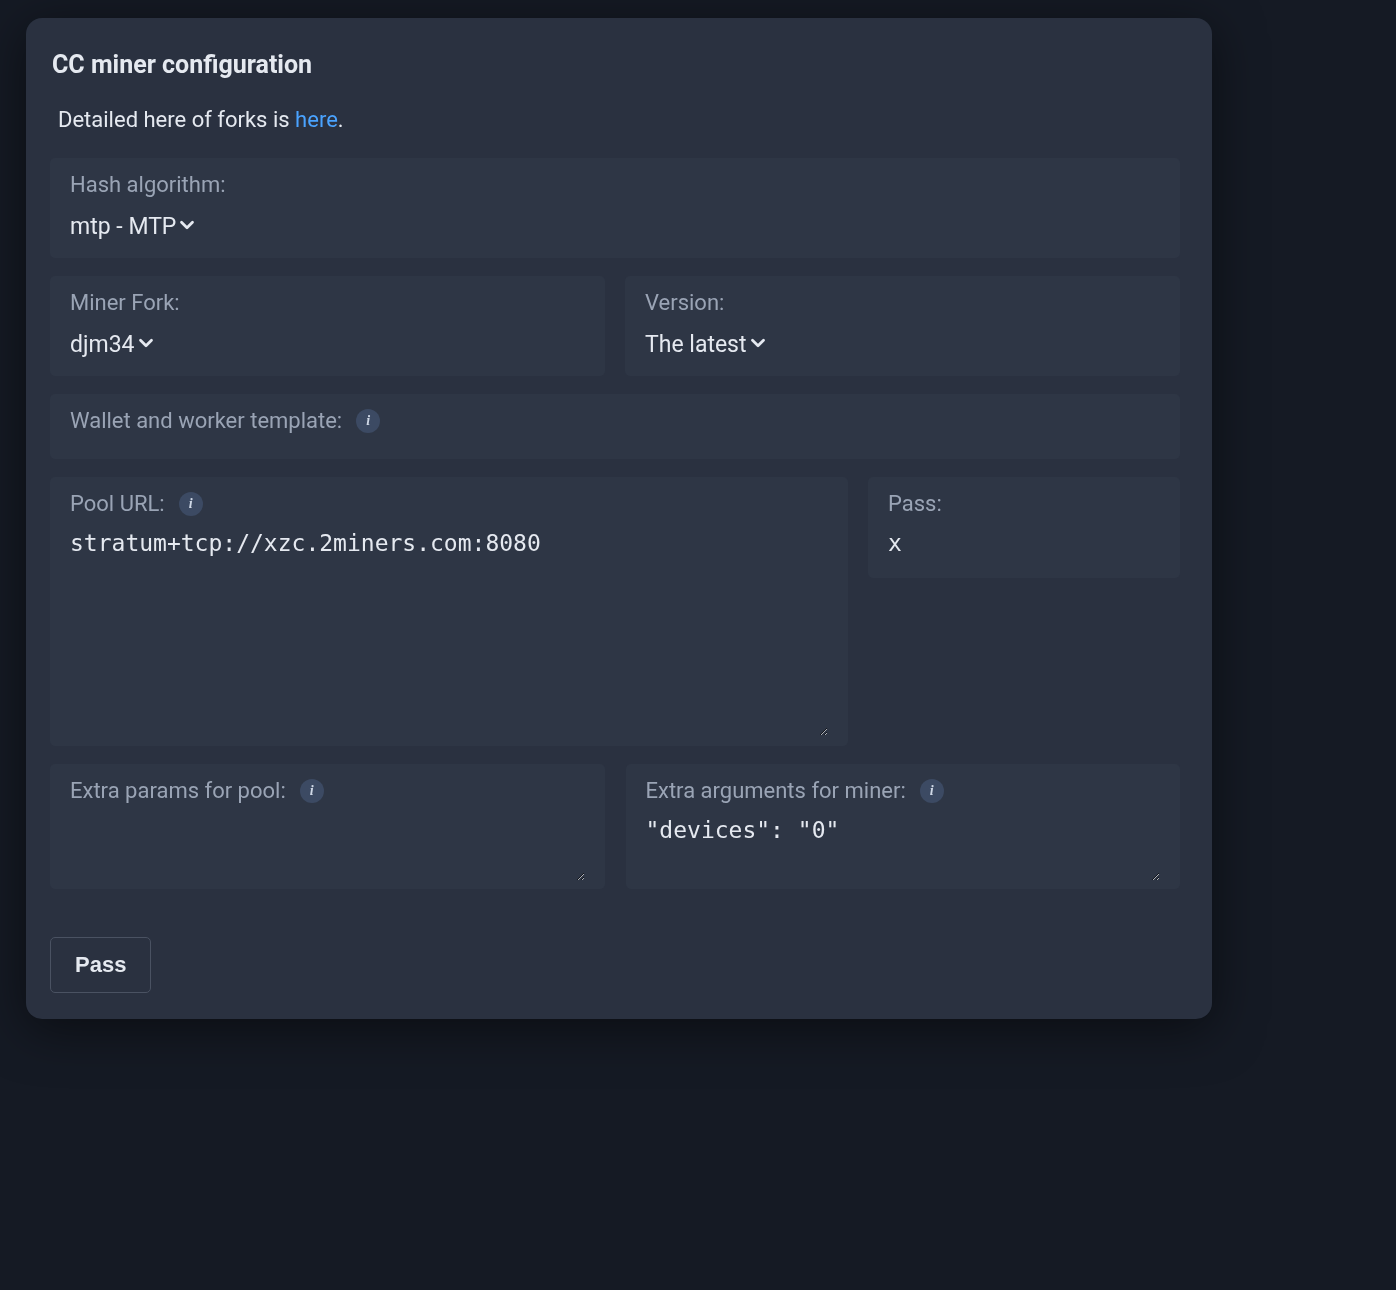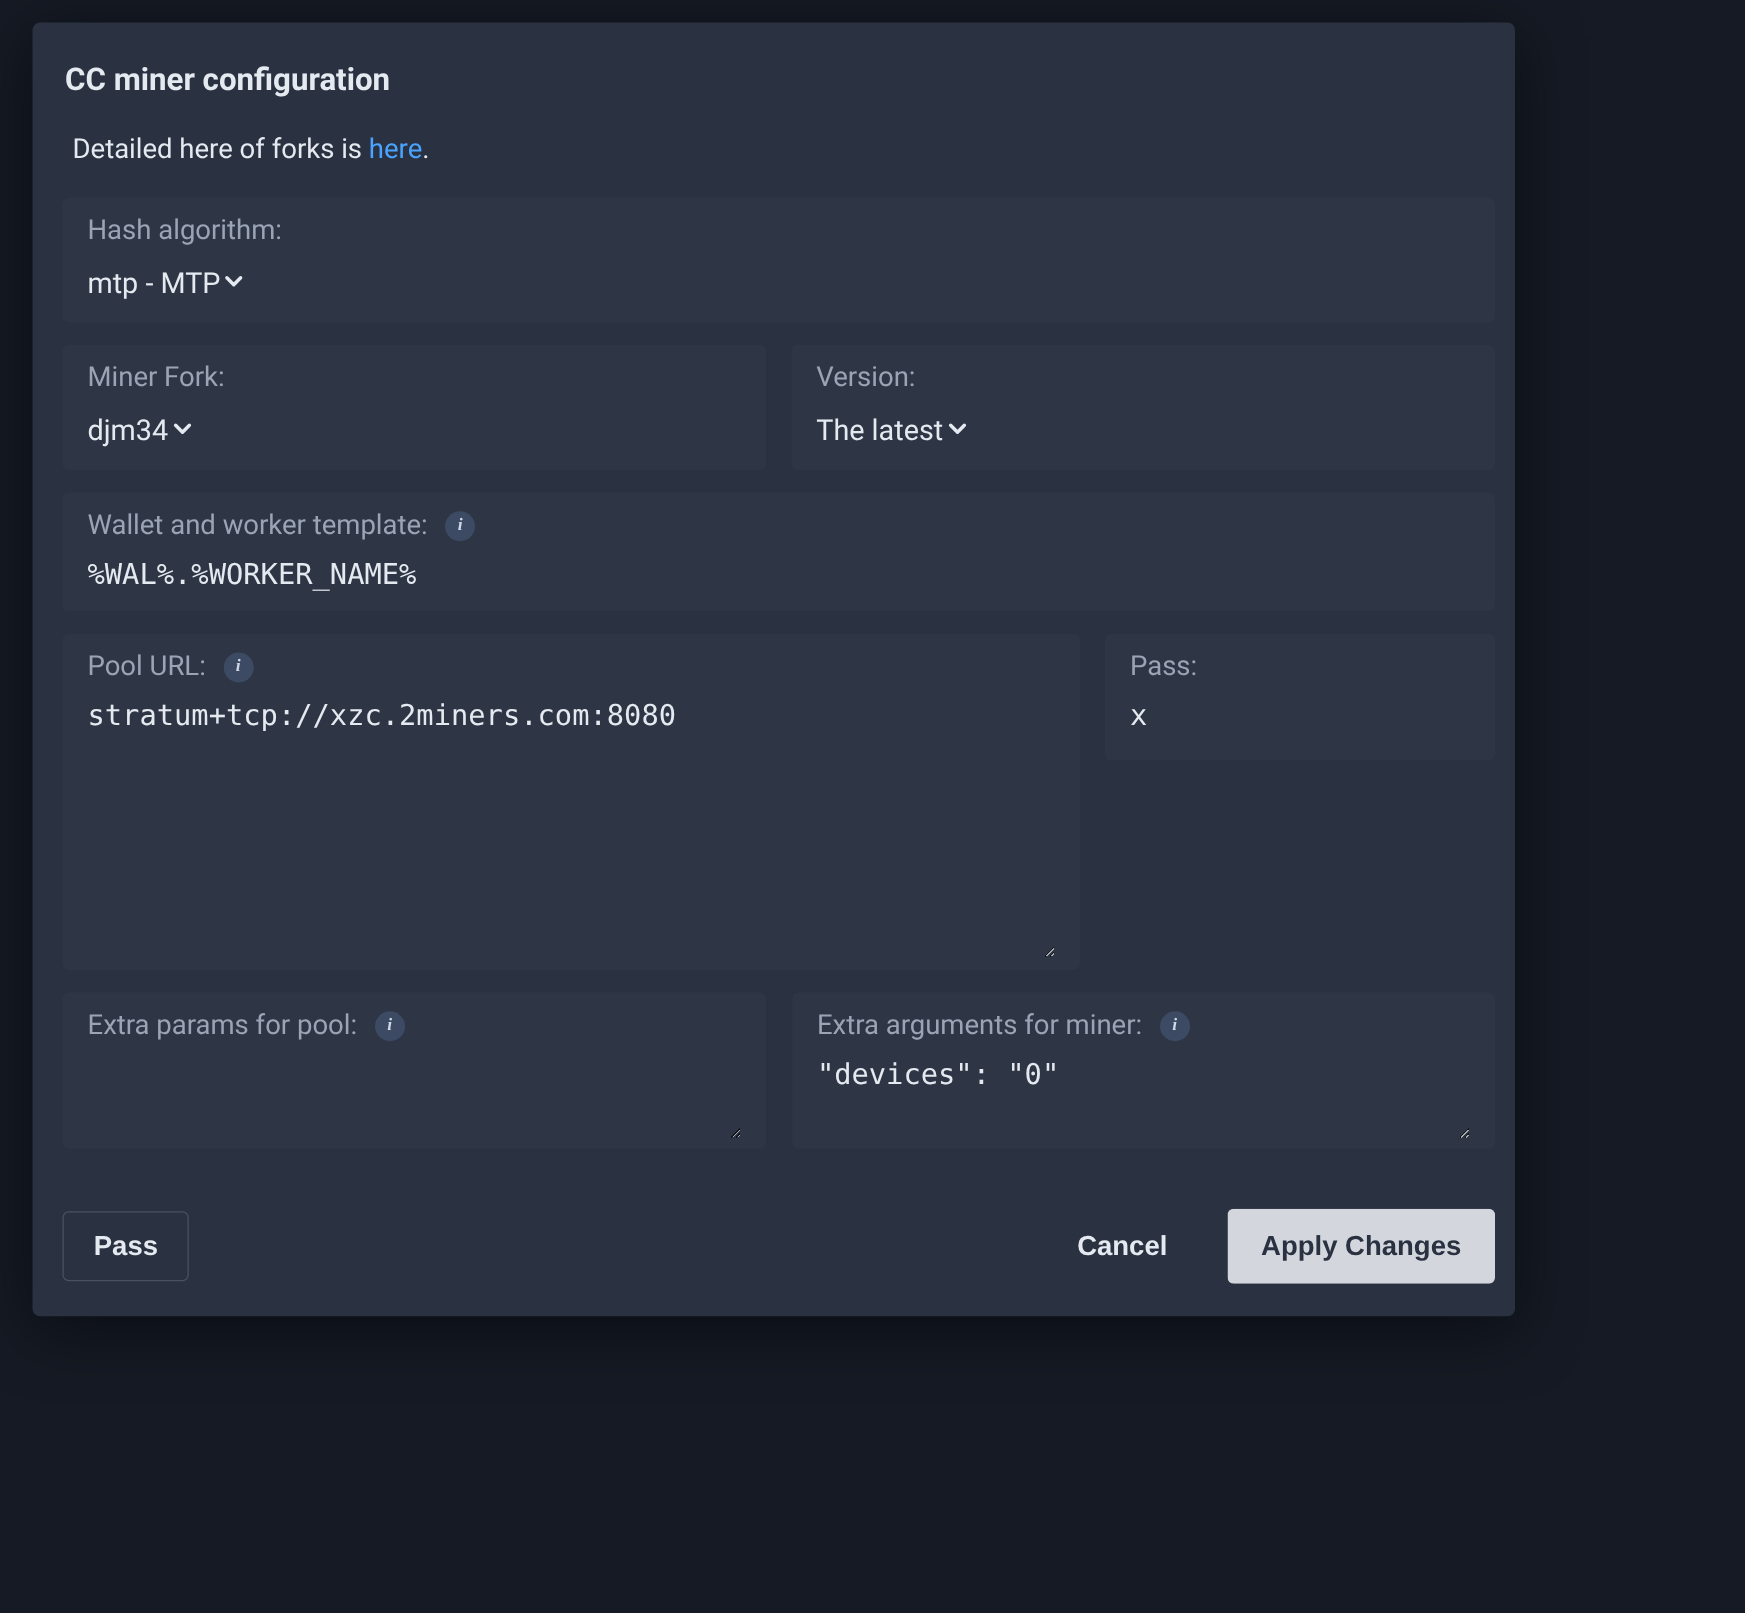--- a/index.html
+++ b/index.html
@@ -23,22 +23,22 @@
     width: 1396px; height: 1290px;
     background: #151a24;
     font-family: -apple-system, BlinkMacSystemFont, "Segoe UI", Roboto, sans-serif;
     overflow: hidden;
   }
   .modal {
     position: absolute;
     left: 26px; top: 18px;
     width: 1186px;
     background: var(--panel);
-    border-radius: 6px;
-    padding: 30px 16px 26px 24px;
+    border-radius: 16px;
+    padding: 30px 32px 26px 24px;
     box-shadow: 0 10px 50px rgba(0,0,0,0.5);
   }
   .modal-title {
     color: var(--text);
     font-size: 25px;
     font-weight: 700;
     margin: 2px 0 28px 2px;
   }
   .helper {
     color: var(--text);
@@ -189,21 +189,20 @@
         </span>
       </div>
     </div>
   </div>
 
   <div class="field-group">
     <div class="label">
       <span>Wallet and worker template:</span>
       <span class="info-icon">i</span>
     </div>
-    <input type="text" value="%WAL%.%WORKER_NAME%" style="">
   </div>
 
   <div class="pool-row">
     <div class="pool-url">
       <div class="label">
         <span>Pool URL:</span>
         <span class="info-icon">i</span>
       </div>
       <textarea style="">stratum+tcp://xzc.2miners.com:8080</textarea>
     </div>
@@ -225,19 +224,15 @@
       <div class="label">
         <span>Extra arguments for miner:</span>
         <span class="info-icon">i</span>
       </div>
       <textarea style="">"devices": "0"</textarea>
     </div>
   </div>
 
   <div class="footer">
     <button class="btn btn-clear">Pass</button>
-    <div class="footer-right">
-      <button class="btn btn-cancel">Cancel</button>
-      <button class="btn btn-apply">Apply Changes</button>
-    </div>
   </div>
 
 </div>
 
 </body></html>

